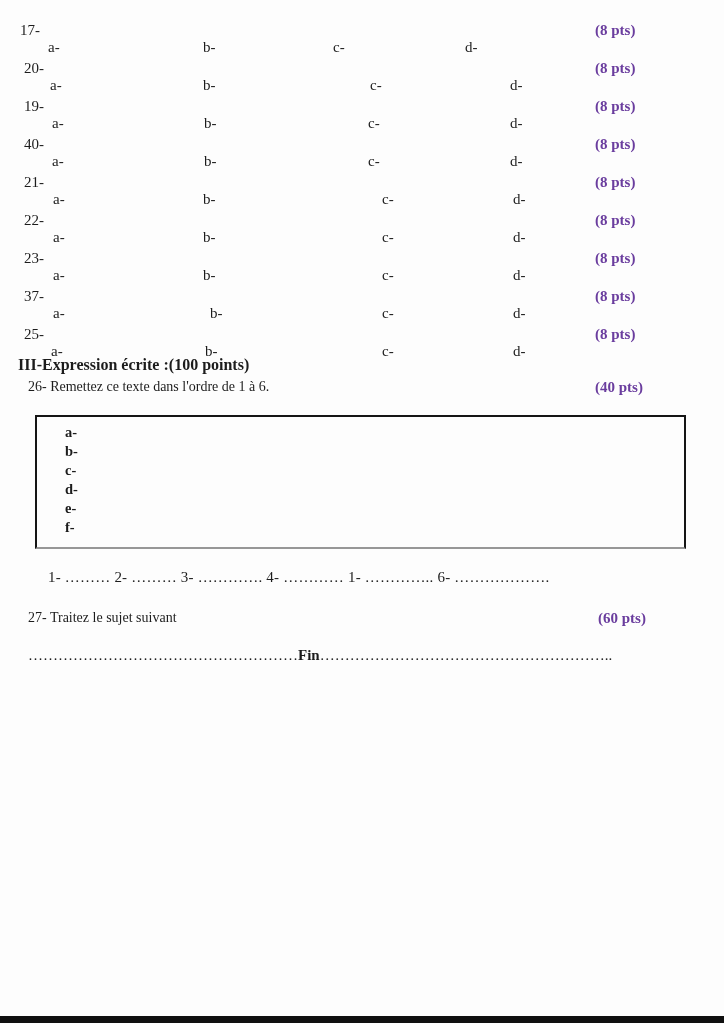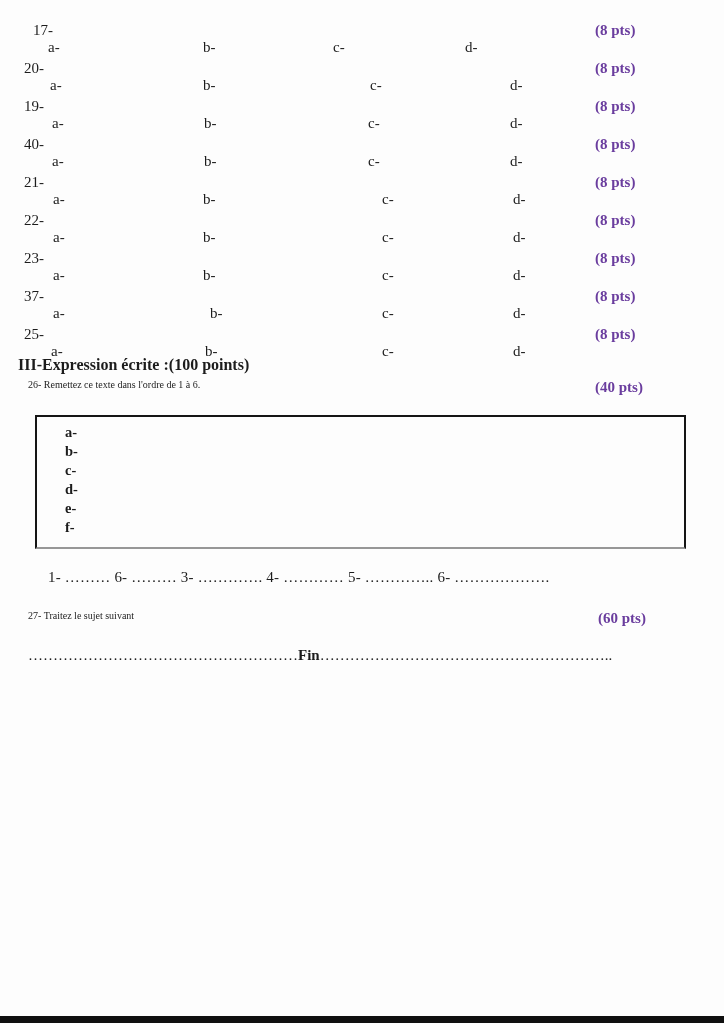--- a/index.html
+++ b/index.html
@@ -7,38 +7,38 @@
     position:relative;width:724px;height:1024px;margin:0 auto;
     background:#fdfdfd;color:#1c1c1c;
     font-family:"Liberation Serif","DejaVu Serif",serif;
     overflow:hidden;
   }
   .abs{position:absolute;white-space:nowrap;}
   .qnum{font-size:15px;}
   .opt{font-size:15px;}
   .pts{font-size:15px;font-weight:bold;color:#6a3d9e;}
   .sec-title{font-size:16px;font-weight:bold;}
-  .qline{font-size:10px;}
+  .qline{font-size:14px;}
   .answer-box{
     position:absolute;left:35px;top:415px;width:647px;height:130px;
     border:2px solid #151515;border-bottom:2px solid #979797;
     background:#fdfdfd;
   }
   .box-item{position:absolute;left:28px;font-size:14.5px;font-weight:bold;white-space:nowrap;}
   .order-line{font-size:15px;letter-spacing:.2px;}
   .fin-line{font-size:15px;}
   .fin-line b{font-size:15px;}
   .footer-bar{position:absolute;left:0;top:1016px;width:724px;height:7px;background:#101010;}
 </style>
 </head>
 <body>
 
 <div class="page">
 
-  <span class="abs qnum" style="left:33px;top:22px">17-</span>
+  <span class="abs qnum" style="left:20px;top:22px">17-</span>
   <span class="abs pts" style="left:595px;top:22px">(8 pts)</span>
   <span class="abs opt" style="left:48px;top:39px">a-</span>
   <span class="abs opt" style="left:203px;top:39px">b-</span>
   <span class="abs opt" style="left:333px;top:39px">c-</span>
   <span class="abs opt" style="left:465px;top:39px">d-</span>
 
   <span class="abs qnum" style="left:24px;top:60px">20-</span>
   <span class="abs pts" style="left:595px;top:60px">(8 pts)</span>
   <span class="abs opt" style="left:50px;top:77px">a-</span>
   <span class="abs opt" style="left:203px;top:77px">b-</span>
@@ -101,21 +101,21 @@
 
   <div class="answer-box">
     <span class="box-item" style="top:7px">a-</span>
     <span class="box-item" style="top:26px">b-</span>
     <span class="box-item" style="top:45px">c-</span>
     <span class="box-item" style="top:64px">d-</span>
     <span class="box-item" style="top:83px">e-</span>
     <span class="box-item" style="top:102px">f-</span>
   </div>
 
-  <span class="abs order-line" style="left:48px;top:569px">1-  ……… 6- ……… 3- …………. 4- ………… 5- ………….. 6- ……………….</span>
+  <span class="abs order-line" style="left:48px;top:569px">1-  ……… 2- ……… 3- …………. 4- ………… 1- ………….. 6- ……………….</span>
 
   <span class="abs qline" style="left:28px;top:610px">27- Traitez le sujet suivant</span>
   <span class="abs pts" style="left:598px;top:610px">(60 pts)</span>
 
   <span class="abs fin-line" style="left:28px;top:647px"><span>………………………………………………</span><b>Fin</b><span>…………………………………………………..</span></span>
 
   <div class="footer-bar"></div>
 
 </div>
 

